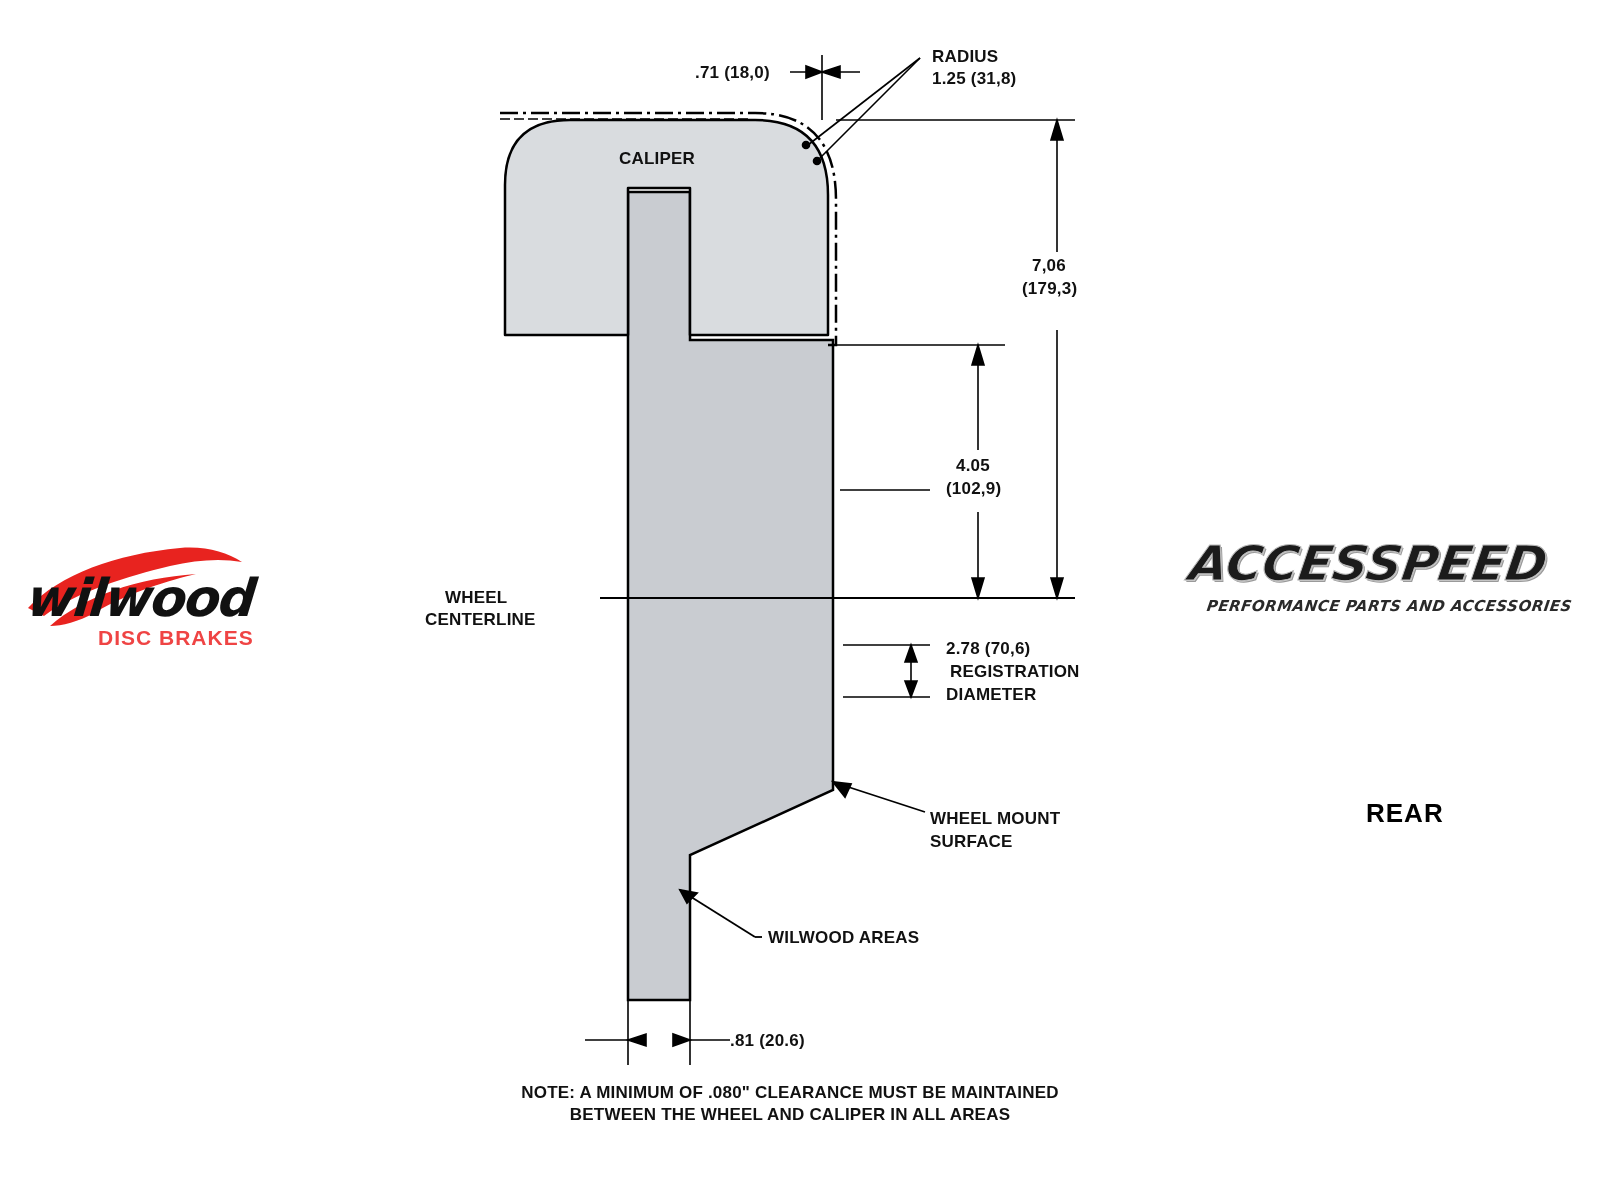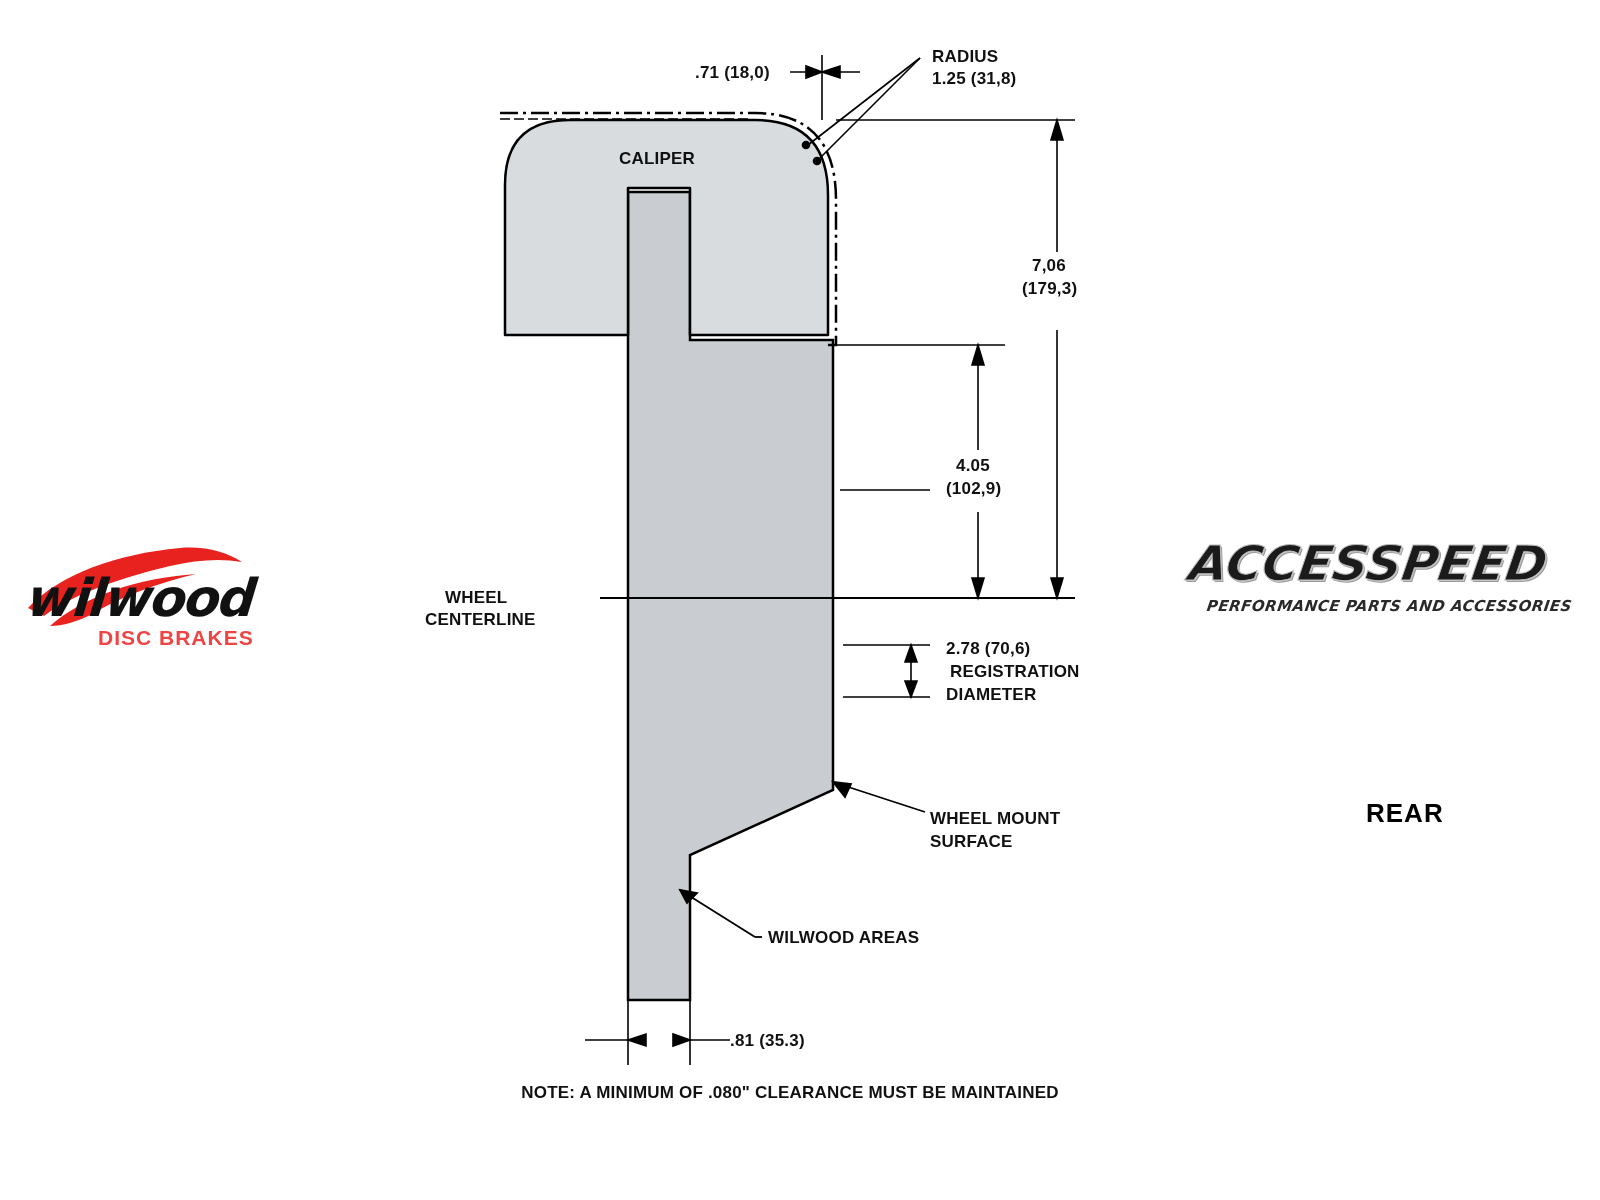--- a/index.html
+++ b/index.html
@@ -240,23 +240,24 @@
 
   <div class="lbl" style="left:946px; top:638px;">2.78 (70,6)</div>
   <div class="lbl" style="left:950px; top:661px;">REGISTRATION</div>
   <div class="lbl" style="left:946px; top:684px;">DIAMETER</div>
 
   <div class="lbl" style="left:930px; top:808px;">WHEEL MOUNT</div>
   <div class="lbl" style="left:930px; top:831px;">SURFACE</div>
 
   <div class="lbl" style="left:768px; top:927px;">WILWOOD AREAS</div>
 
-  <div class="lbl" style="left:730px; top:1030px;">.81 (35.3)</div>
+  <div class="lbl" style="left:730px; top:1030px;">.81 (20.6)</div>
 
   <div class="lbl note" style="left:440px; top:1082px; width:700px;">NOTE: A MINIMUM OF .080" CLEARANCE MUST BE MAINTAINED</div>
+  <div class="lbl note" style="left:440px; top:1104px; width:700px;">BETWEEN THE WHEEL AND CALIPER IN ALL AREAS</div>
 
   <div id="wilwood-logo">
     <svg width="320" height="130" viewBox="0 0 320 130" style="position:absolute;left:0;top:0;">
       <path d="M 8 78 C 40 44, 96 24, 160 18 C 186 16, 206 22, 222 32 C 200 28, 176 30, 150 36 C 108 46, 56 62, 24 86 Z" fill="#e8231f"></path>
       <path d="M 30 96 C 64 66, 118 48, 176 44 C 150 50, 110 62, 76 82 C 58 92, 42 96, 30 96 Z" fill="#e8231f"></path>
     </svg>
     <div id="wilwood-word">wilwood</div>
     <div id="wilwood-sub">DISC BRAKES</div>
   </div>
 

